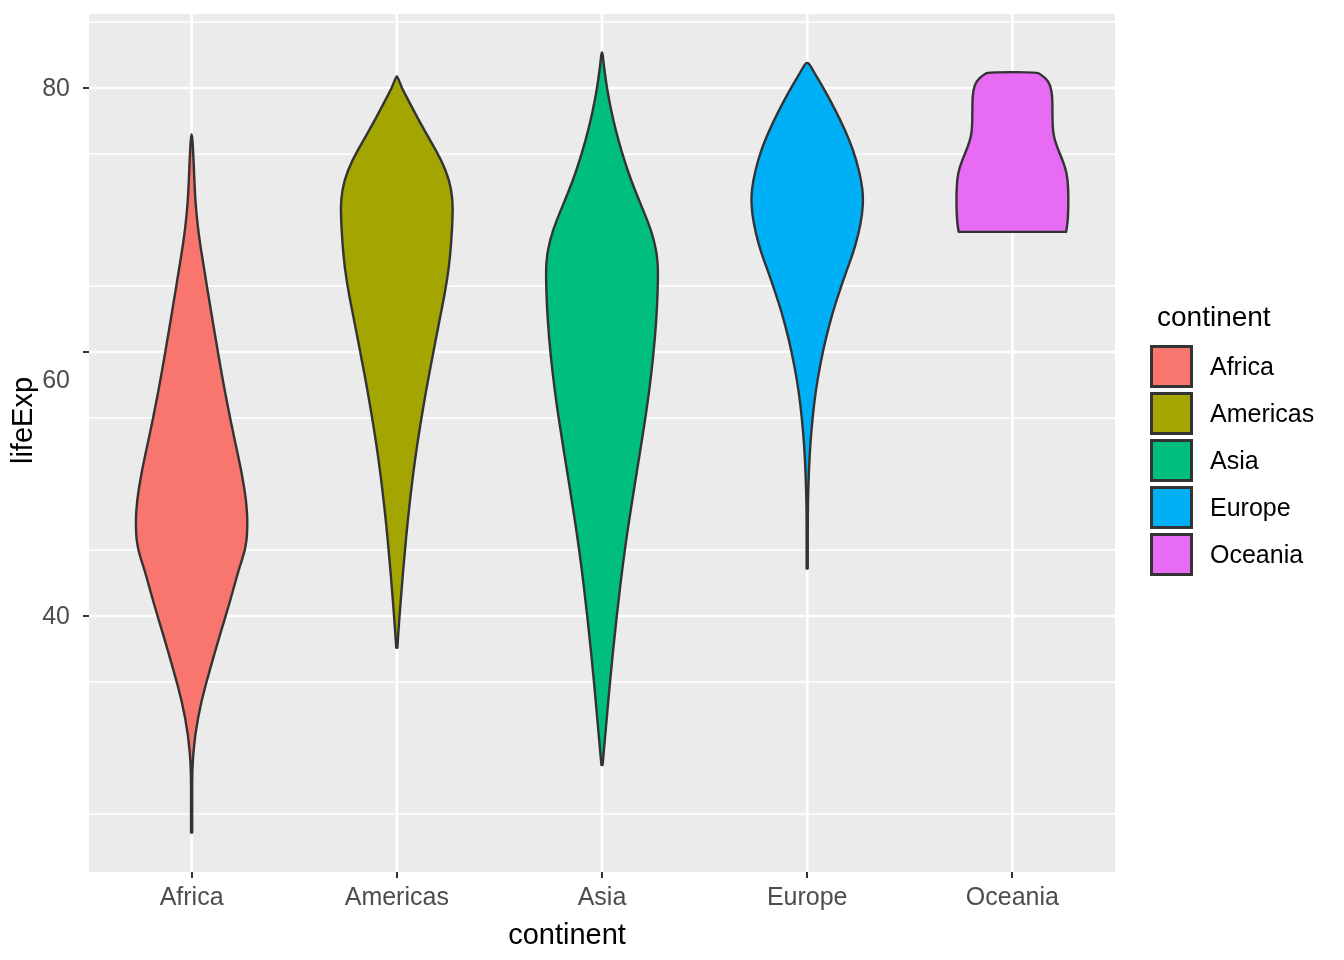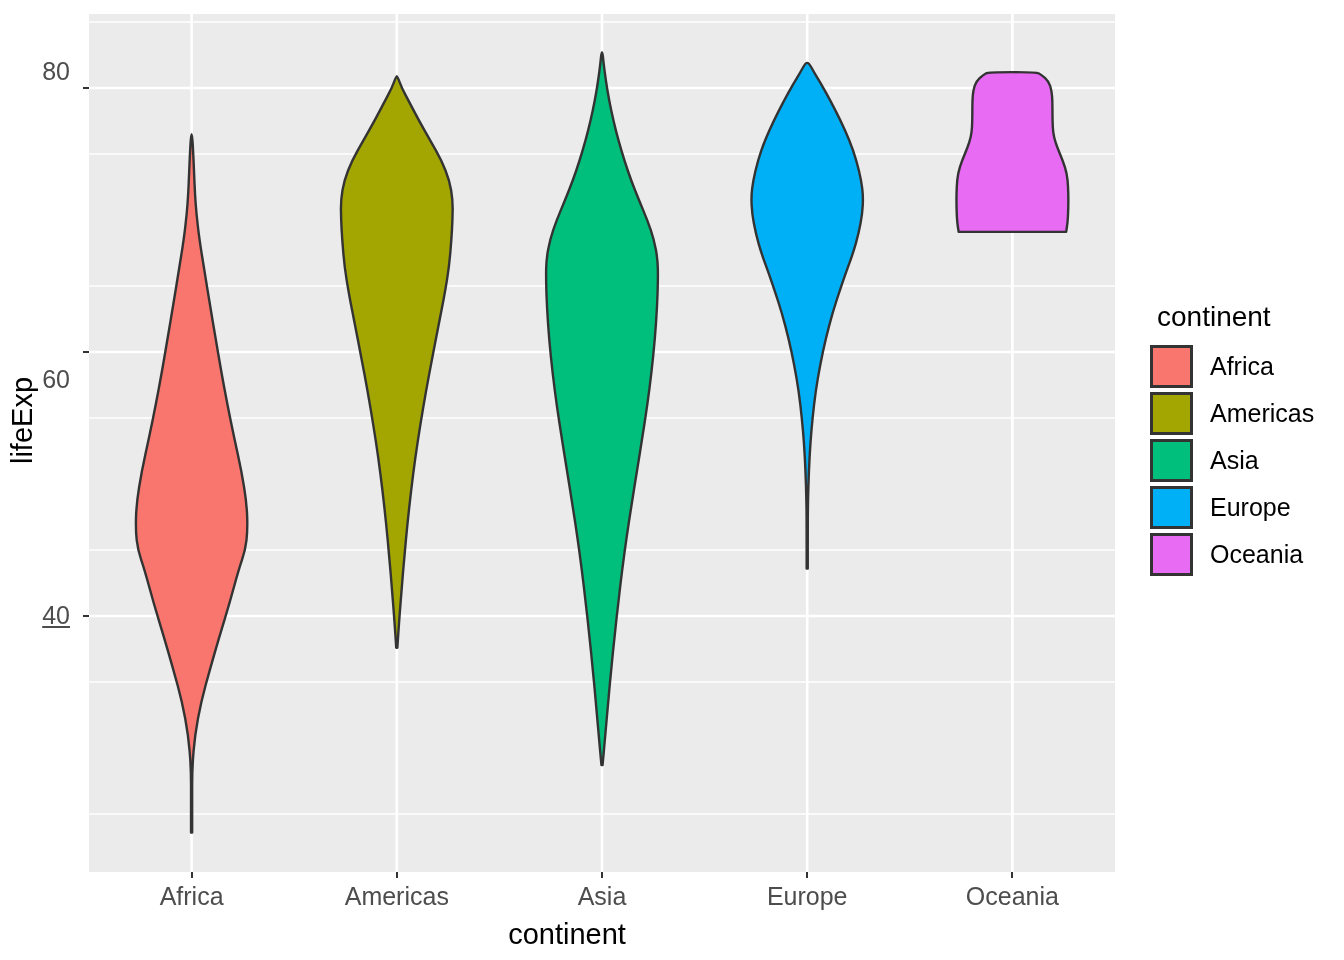--- a/index.html
+++ b/index.html
@@ -133,25 +133,25 @@
           <path d="M 103.15 818.48 Q 103.15 818.48 103.15 802.64 Q 103.15 786.80 103.16 770.30 Q 103.16 753.80 104.56 737.30 Q 105.96 720.80 109.04 704.30 Q 112.12 687.80 116.60 671.30 Q 121.08 654.80 125.84 638.30 Q 130.60 621.80 135.64 605.30 Q 140.68 588.80 145.16 572.30 Q 149.64 555.80 153.00 545.90 Q 156.36 536.00 157.48 526.10 Q 158.60 516.20 158.18 503.00 Q 157.76 489.80 155.10 473.30 Q 152.44 456.80 148.80 440.30 Q 145.16 423.80 141.80 407.30 Q 138.44 390.80 135.36 374.30 Q 132.28 357.80 129.48 341.30 Q 126.68 324.80 123.88 308.30 Q 121.08 291.80 118.42 275.30 Q 115.76 258.80 113.10 242.30 Q 110.44 225.80 108.90 212.60 Q 107.36 199.40 106.66 189.50 Q 105.96 179.60 105.54 169.70 Q 105.12 159.80 104.70 149.90 Q 104.28 140.00 103.72 130.10 Q 103.16 120.20 102.60 120.20 Q 102.04 120.20 101.48 130.10 Q 100.92 140.00 100.50 149.90 Q 100.08 159.80 99.66 169.70 Q 99.24 179.60 98.54 189.50 Q 97.84 199.40 96.30 212.60 Q 94.76 225.80 92.10 242.30 Q 89.44 258.80 86.78 275.30 Q 84.12 291.80 81.32 308.30 Q 78.52 324.80 75.72 341.30 Q 72.92 357.80 69.84 374.30 Q 66.76 390.80 63.40 407.30 Q 60.04 423.80 56.40 440.30 Q 52.76 456.80 50.10 473.30 Q 47.44 489.80 47.02 503.00 Q 46.60 516.20 47.72 526.10 Q 48.84 536.00 52.20 545.90 Q 55.56 555.80 60.04 572.30 Q 64.52 588.80 69.56 605.30 Q 74.60 621.80 79.36 638.30 Q 84.12 654.80 88.60 671.30 Q 93.08 687.80 96.16 704.30 Q 99.24 720.80 100.64 737.30 Q 102.04 753.80 102.04 770.30 Q 102.05 786.80 102.05 802.64 L 102.05 818.48 Z" fill="#F8766D" stroke="#333333" stroke-width="2.4" stroke-linejoin="round"></path>
           <path d="M 308.36 633.68 Q 308.36 633.68 309.20 621.14 Q 310.04 608.60 311.30 592.10 Q 312.56 575.60 313.96 559.10 Q 315.36 542.60 316.90 526.10 Q 318.44 509.60 320.26 493.10 Q 322.08 476.60 324.18 460.10 Q 326.28 443.60 328.80 427.10 Q 331.32 410.60 334.12 394.10 Q 336.92 377.60 340.00 361.10 Q 343.08 344.60 346.30 328.10 Q 349.52 311.60 352.74 295.10 Q 355.96 278.60 358.06 265.40 Q 360.16 252.20 361.28 239.00 Q 362.40 225.80 362.96 215.90 Q 363.52 206.00 363.66 196.10 Q 363.80 186.20 362.12 176.30 Q 360.44 166.40 356.52 156.50 Q 352.60 146.60 347.00 136.70 Q 341.40 126.80 335.80 116.90 Q 330.20 107.00 325.02 97.10 Q 319.84 87.20 316.34 80.60 Q 312.84 74.00 310.60 68.06 Q 308.36 62.12 307.80 62.12 Q 307.24 62.12 305.00 68.06 Q 302.76 74.00 299.26 80.60 Q 295.76 87.20 290.58 97.10 Q 285.40 107.00 279.80 116.90 Q 274.20 126.80 268.60 136.70 Q 263.00 146.60 259.08 156.50 Q 255.16 166.40 253.48 176.30 Q 251.80 186.20 251.94 196.10 Q 252.08 206.00 252.64 215.90 Q 253.20 225.80 254.32 239.00 Q 255.44 252.20 257.54 265.40 Q 259.64 278.60 262.86 295.10 Q 266.08 311.60 269.30 328.10 Q 272.52 344.60 275.60 361.10 Q 278.68 377.60 281.48 394.10 Q 284.28 410.60 286.80 427.10 Q 289.32 443.60 291.42 460.10 Q 293.52 476.60 295.34 493.10 Q 297.16 509.60 298.70 526.10 Q 300.24 542.60 301.64 559.10 Q 303.04 575.60 304.30 592.10 Q 305.56 608.60 306.40 621.14 L 307.24 633.68 Z" fill="#A3A500" stroke="#333333" stroke-width="2.4" stroke-linejoin="round"></path>
           <path d="M 513.56 751.16 Q 513.56 751.16 514.96 735.98 Q 516.36 720.80 517.76 704.30 Q 519.16 687.80 520.70 671.30 Q 522.24 654.80 523.92 638.30 Q 525.60 621.80 527.42 605.30 Q 529.24 588.80 531.20 572.30 Q 533.16 555.80 535.40 539.30 Q 537.64 522.80 540.16 506.30 Q 542.68 489.80 545.34 473.30 Q 548.00 456.80 550.66 440.30 Q 553.32 423.80 555.84 407.30 Q 558.36 390.80 560.46 374.30 Q 562.56 357.80 564.24 341.30 Q 565.92 324.80 567.04 308.30 Q 568.16 291.80 568.58 278.60 Q 569.00 265.40 568.86 255.50 Q 568.72 245.60 566.90 235.70 Q 565.08 225.80 561.72 215.90 Q 558.36 206.00 554.16 196.10 Q 549.96 186.20 546.04 176.30 Q 542.12 166.40 538.76 156.50 Q 535.40 146.60 532.46 136.70 Q 529.52 126.80 527.00 116.90 Q 524.48 107.00 522.38 97.10 Q 520.28 87.20 518.60 77.30 Q 516.92 67.40 515.66 57.50 Q 514.40 47.60 513.97 42.98 Q 513.55 38.36 513.00 38.36 Q 512.45 38.36 512.03 42.98 Q 511.60 47.60 510.34 57.50 Q 509.08 67.40 507.40 77.30 Q 505.72 87.20 503.62 97.10 Q 501.52 107.00 499.00 116.90 Q 496.48 126.80 493.54 136.70 Q 490.60 146.60 487.24 156.50 Q 483.88 166.40 479.96 176.30 Q 476.04 186.20 471.84 196.10 Q 467.64 206.00 464.28 215.90 Q 460.92 225.80 459.10 235.70 Q 457.28 245.60 457.14 255.50 Q 457.00 265.40 457.42 278.60 Q 457.84 291.80 458.96 308.30 Q 460.08 324.80 461.76 341.30 Q 463.44 357.80 465.54 374.30 Q 467.64 390.80 470.16 407.30 Q 472.68 423.80 475.34 440.30 Q 478.00 456.80 480.66 473.30 Q 483.32 489.80 485.84 506.30 Q 488.36 522.80 490.60 539.30 Q 492.84 555.80 494.80 572.30 Q 496.76 588.80 498.58 605.30 Q 500.40 621.80 502.08 638.30 Q 503.76 654.80 505.30 671.30 Q 506.84 687.80 508.24 704.30 Q 509.64 720.80 511.04 735.98 L 512.44 751.16 Z" fill="#00BF7D" stroke="#333333" stroke-width="2.4" stroke-linejoin="round"></path>
           <path d="M 718.75 554.48 Q 718.75 554.48 718.75 538.64 Q 718.75 522.80 718.81 506.30 Q 718.87 489.80 719.38 473.30 Q 719.88 456.80 720.58 443.60 Q 721.28 430.40 722.40 417.20 Q 723.52 404.00 725.06 390.80 Q 726.60 377.60 728.84 364.40 Q 731.08 351.20 733.88 338.00 Q 736.68 324.80 740.18 311.60 Q 743.68 298.40 746.90 288.50 Q 750.12 278.60 753.48 268.70 Q 756.84 258.80 760.48 248.90 Q 764.12 239.00 766.92 229.10 Q 769.72 219.20 771.54 209.30 Q 773.36 199.40 773.78 190.82 Q 774.20 182.24 773.22 174.32 Q 772.24 166.40 769.86 156.50 Q 767.48 146.60 764.12 136.70 Q 760.76 126.80 756.28 116.90 Q 751.80 107.00 746.76 97.10 Q 741.72 87.20 736.96 78.62 Q 732.20 70.04 728.56 64.10 Q 724.92 58.16 722.40 53.54 Q 719.88 48.92 718.20 48.92 Q 716.52 48.92 714.00 53.54 Q 711.48 58.16 707.84 64.10 Q 704.20 70.04 699.44 78.62 Q 694.68 87.20 689.64 97.10 Q 684.60 107.00 680.12 116.90 Q 675.64 126.80 672.28 136.70 Q 668.92 146.60 666.54 156.50 Q 664.16 166.40 663.18 174.32 Q 662.20 182.24 662.62 190.82 Q 663.04 199.40 664.86 209.30 Q 666.68 219.20 669.48 229.10 Q 672.28 239.00 675.92 248.90 Q 679.56 258.80 682.92 268.70 Q 686.28 278.60 689.50 288.50 Q 692.72 298.40 696.22 311.60 Q 699.72 324.80 702.52 338.00 Q 705.32 351.20 707.56 364.40 Q 709.80 377.60 711.34 390.80 Q 712.88 404.00 714.00 417.20 Q 715.12 430.40 715.82 443.60 Q 716.52 456.80 717.02 473.30 Q 717.53 489.80 717.59 506.30 Q 717.65 522.80 717.65 538.64 L 717.65 554.48 Z" fill="#00B0F6" stroke="#333333" stroke-width="2.4" stroke-linejoin="round"></path>
           <path d="M 977.16 217.88 Q 977.16 217.88 977.86 213.26 Q 978.56 208.64 978.84 204.02 Q 979.12 199.40 979.26 192.80 Q 979.40 186.20 979.26 179.60 Q 979.12 173.00 978.56 166.40 Q 978.00 159.80 975.90 153.20 Q 973.80 146.60 971.00 140.00 Q 968.20 133.40 966.52 128.12 Q 964.84 122.84 964.28 118.22 Q 963.72 113.60 963.58 107.00 Q 963.44 100.40 963.44 93.80 Q 963.44 87.20 963.02 81.92 Q 962.60 76.64 961.20 72.02 Q 959.80 67.40 956.16 64.10 Q 952.52 60.80 950.00 59.48 Q 947.48 58.16 923.40 58.16 Q 899.32 58.16 896.80 59.48 Q 894.28 60.80 890.64 64.10 Q 887.00 67.40 885.60 72.02 Q 884.20 76.64 883.78 81.92 Q 883.36 87.20 883.36 93.80 Q 883.36 100.40 883.22 107.00 Q 883.08 113.60 882.52 118.22 Q 881.96 122.84 880.28 128.12 Q 878.60 133.40 875.80 140.00 Q 873.00 146.60 870.90 153.20 Q 868.80 159.80 868.24 166.40 Q 867.68 173.00 867.54 179.60 Q 867.40 186.20 867.54 192.80 Q 867.68 199.40 867.96 204.02 Q 868.24 208.64 868.94 213.26 L 869.64 217.88 Z" fill="#E76BF3" stroke="#333333" stroke-width="2.4" stroke-linejoin="round"></path>
         </g>
     </svg>
   </div>
 
   <div id="yaxis">
-      <div class="ytick-wrap" style="top: 59px; padding-right: 14px; box-sizing: border-box;">80</div>
+      <div class="ytick-wrap" style="top: 75px; padding-right: 14px; box-sizing: border-box;">80</div>
       <div class="ytick-mark" style="top: 87px;"></div>
       <div class="ytick-wrap" style="top: 339px; padding-right: 14px; box-sizing: border-box; margin-top: 28px;">60</div>
       <div class="ytick-mark" style="top: 351px;"></div>
-      <div class="ytick-wrap" style="top: 603px; padding-right: 14px; box-sizing: border-box; text-decoration: underline;">40</div>
+      <div class="ytick-wrap" style="top: 603px; padding-right: 14px; box-sizing: border-box;">40</div>
       <div class="ytick-mark" style="top: 615px;"></div>
     </div>
 
   <div id="xaxis">
       <div class="xtick-mark" style="left: 190.6px;"></div>
       <div class="xtick-wrap" style="left: 91.6px;">Africa</div>
       <div class="xtick-mark" style="left: 395.8px;"></div>
       <div class="xtick-wrap" style="left: 296.8px;">Americas</div>
       <div class="xtick-mark" style="left: 601px;"></div>
       <div class="xtick-wrap" style="left: 502px;">Asia</div>

